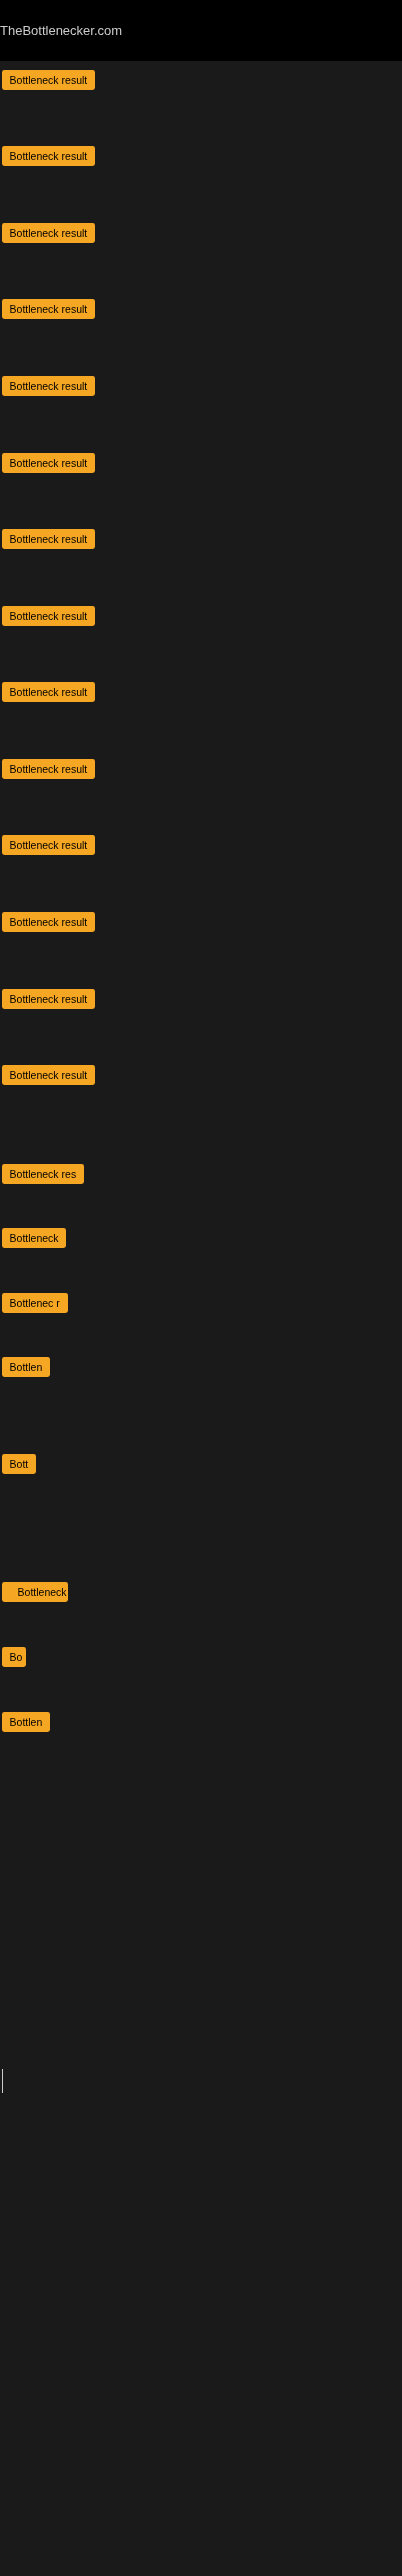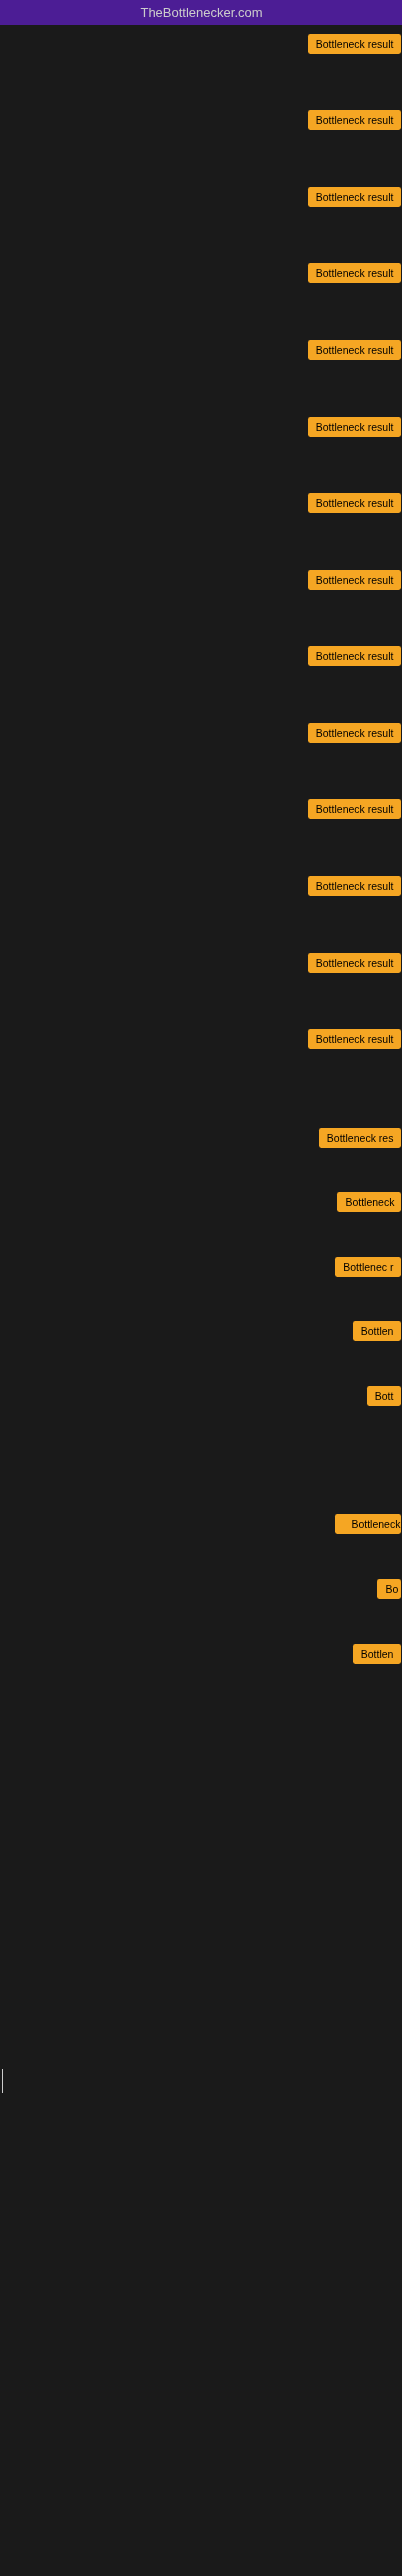--- a/index.html
+++ b/index.html
@@ -10,25 +10,24 @@
 
     body {
       width: 403px;
       min-height: 2576px;
       background-color: #1a1a1a;
       font-family: Arial, sans-serif;
       position: relative;
     }
 
     .site-title {
-      text-align: center;
       color: #cccccc;
       font-size: 13px;
-      padding: 5px 0;
-      background-color: #4c1d95;
+      padding: 23px 0;
+      background-color: #000000;
     }
 
     .bottleneck-item {
       margin: 3.2px 0;
       padding: 1.6px 0;
     }
 
     .bottleneck-badge {
       display: inline-block;
       background-color: #f5a623;
@@ -36,21 +35,20 @@
       font-size: 10.5px;
       font-weight: normal;
       padding: 4px 8px;
       border-radius: 2.4px;
       white-space: nowrap;
       overflow: hidden;
     }
 
     .items-container {
       padding: 4px 1.6px;
-      text-align: right;
     }
 
     .cursor-line {
       position: absolute;
       left: 1.6px;
       width: 1.6px;
       height: 24px;
       background-color: #cccccc;
       bottom: 483px;
     }
@@ -92,21 +90,21 @@
     <div class="bottleneck-item"><span class="bottleneck-badge" style="max-width: 105px;">Bottleneck result</span></div>
     <div style="height: 44px;"></div>
     <div class="bottleneck-item"><span class="bottleneck-badge" style="max-width: 89px; margin-top: 22px;">Bottleneck res</span></div>
     <div style="height: 32px;"></div>
     <div class="bottleneck-item"><span class="bottleneck-badge" style="max-width: 64px;">Bottleneck</span></div>
     <div style="height: 32px;"></div>
     <div class="bottleneck-item"><span class="bottleneck-badge" style="max-width: 72px;">Bottlenec r</span></div>
     <div style="height: 32px;"></div>
     <div class="bottleneck-item"><span class="bottleneck-badge" style="max-width: 55px;">Bottlen</span></div>
     <div style="height: 32px;"></div>
-    <div class="bottleneck-item"><span class="bottleneck-badge" style="max-width: 36px;">Bott</span></div>
+    <div class="bottleneck-item"><span class="bottleneck-badge" style="max-width: 36px; margin-top: 32px;">Bott</span></div>
     <div style="height: 32px;"></div>
     <div style="height: 32px;"></div>
     <div style="height: 32px;"></div>
     <div class="bottleneck-item"><span class="bottleneck-badge" style="max-width: 66px; padding-left: 16px;">Bottleneck</span></div>
     <div style="height: 32px;"></div>
     <div class="bottleneck-item"><span class="bottleneck-badge" style="max-width: 24px;">Bo</span></div>
     <div style="height: 32px;"></div>
     <div class="bottleneck-item"><span class="bottleneck-badge" style="max-width: 52px;">Bottlen</span></div>
     <div style="height: 32px;"></div>
   </div>

